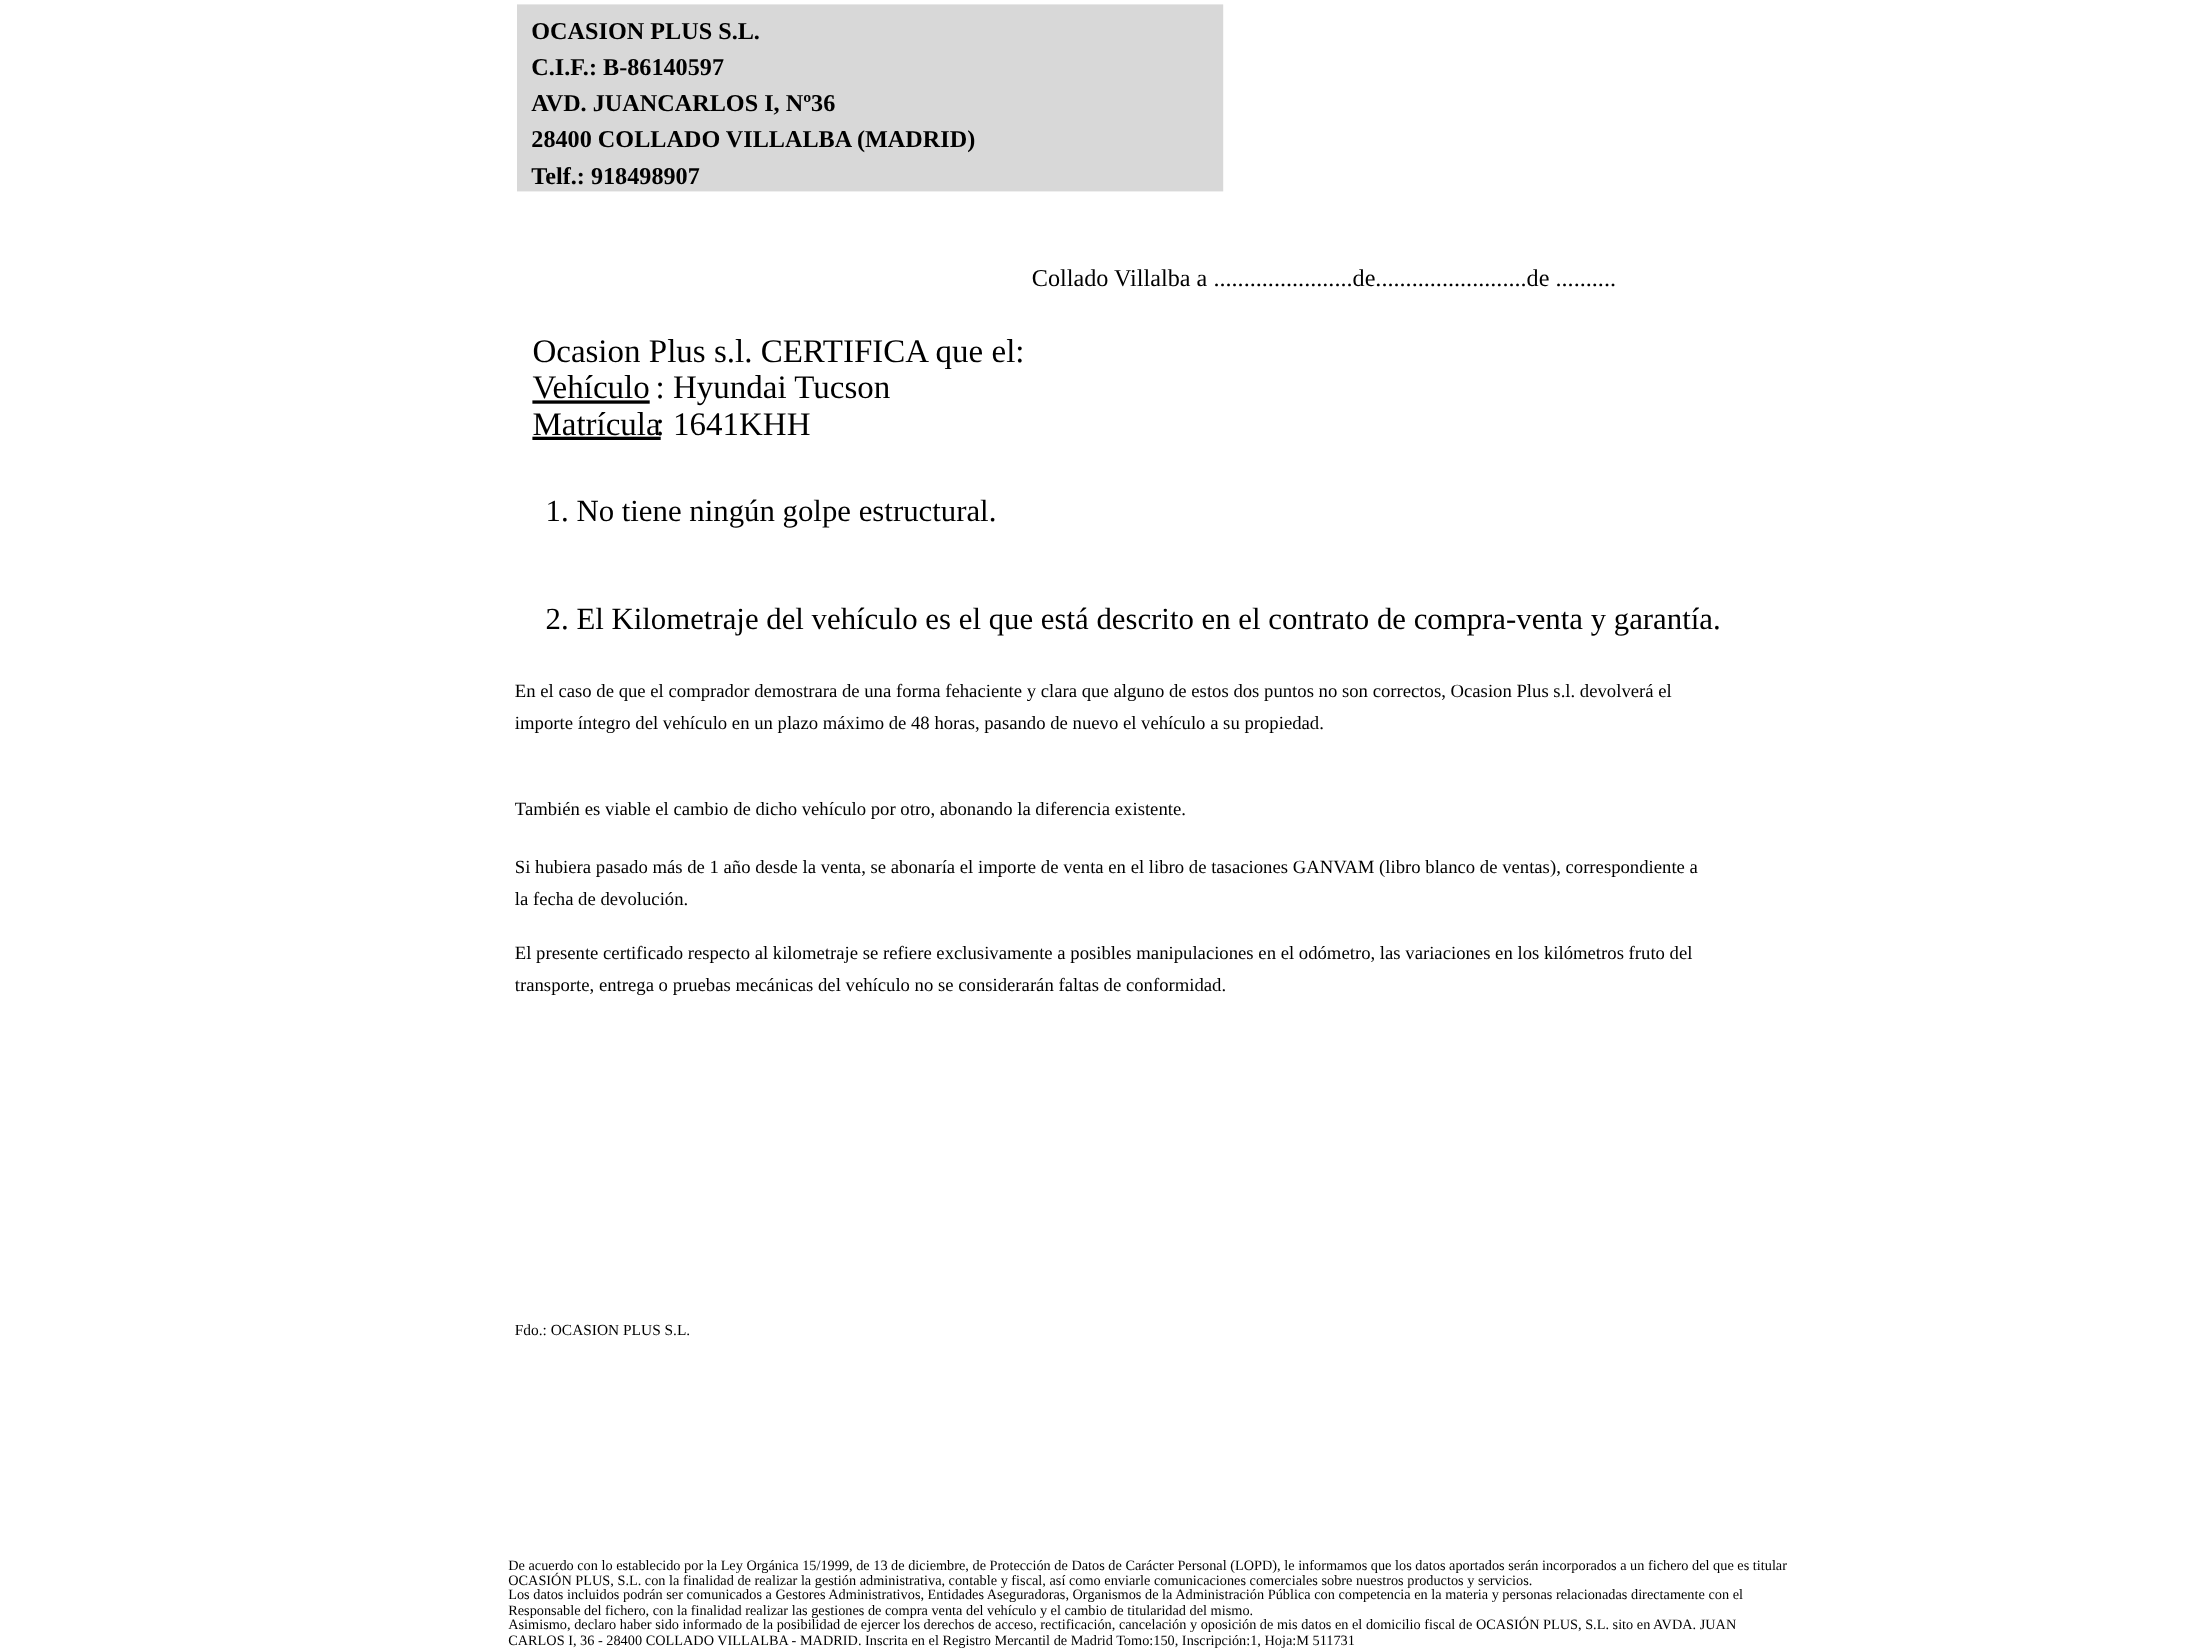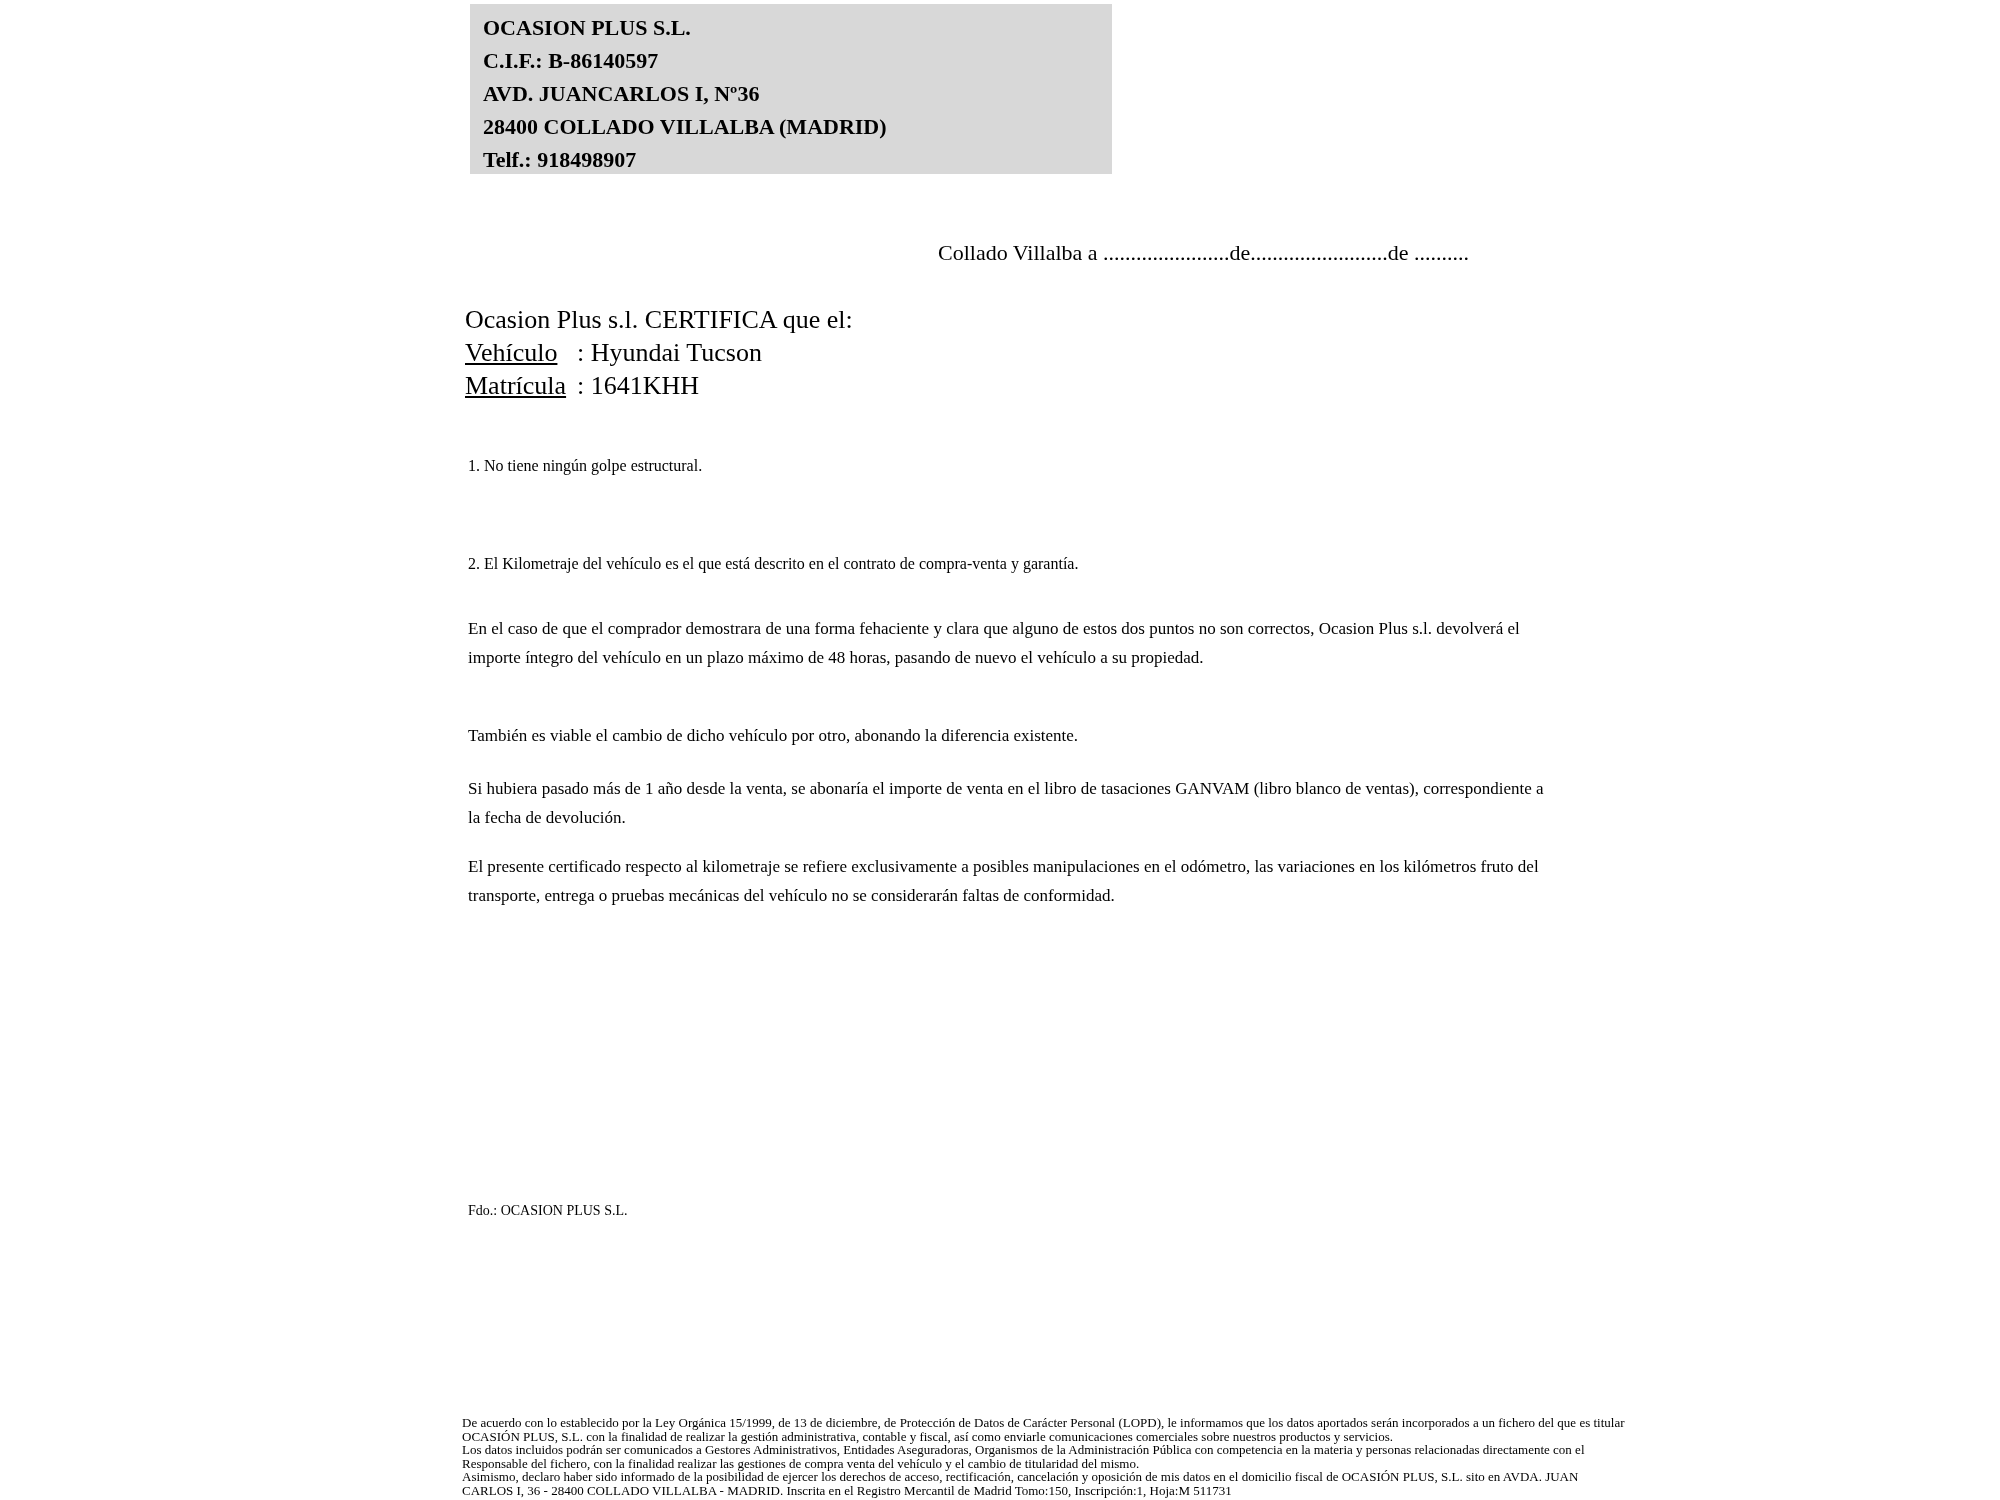--- a/index.html
+++ b/index.html
@@ -30,34 +30,34 @@
   }
   .date-line {
     position: absolute;
     left: 938px;
     top: 240px;
     font-size: 22px;
     white-space: nowrap;
   }
   .certify {
     position: absolute;
-    left: 465px;
+    left: 484px;
     top: 303px;
-    font-size: 26px;
+    font-size: 30px;
     line-height: 33px;
   }
   .field-label-wrap {
     display: inline-block;
     width: 112px;
   }
   .field-label { text-decoration: underline; }
   .point {
     position: absolute;
-    left: 468px;
-    font-size: 16px;
+    left: 496px;
+    font-size: 28px;
     line-height: 28px;
     width: 1090px;
   }
   .point1 { top: 452px; }
   .point2 { top: 507px; margin-top: 43px; }
   .para {
     position: absolute;
     left: 468px;
     width: 1086px;
     font-size: 17px;

